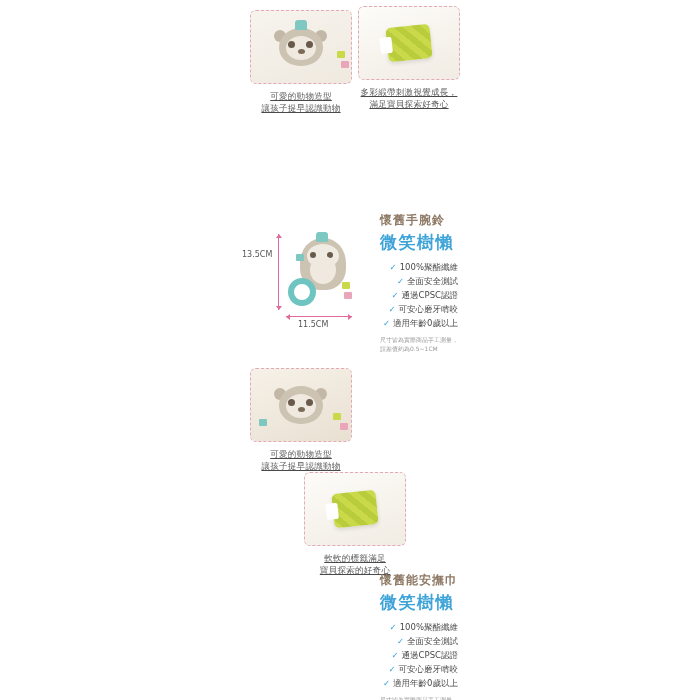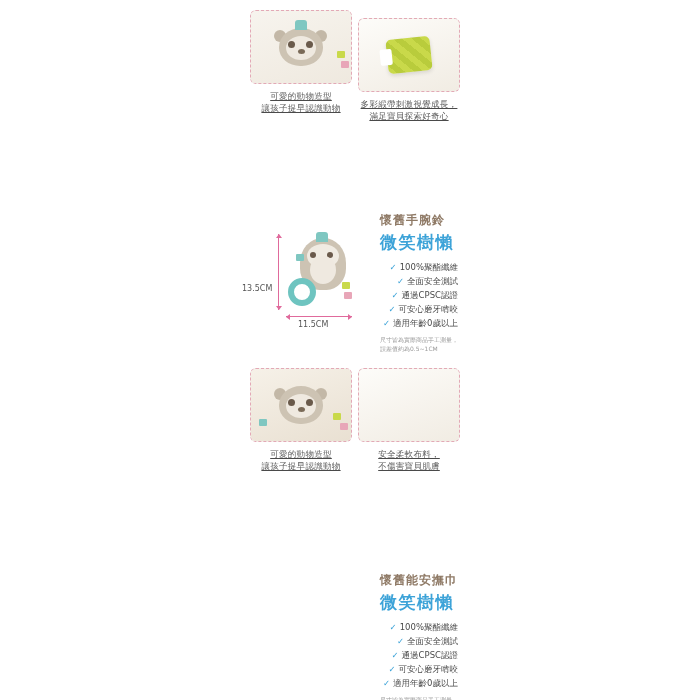--- a/index.html
+++ b/index.html
@@ -260,35 +260,35 @@
           <div class="nose"></div>
         </div>
         <div class="tag" style="background:#c9d94a; right:6px; top:40px;"></div>
         <div class="tag" style="background:#e8a6b8; right:2px; top:50px;"></div>
       </div>
     </div>
     <div class="cap">可愛的動物造型
 讓孩子提早認識動物</div>
   </div>
 
-  <div class="feat" style="left:358px; top:18px;text-align:center;">
+  <div class="feat" style="left:358px; top:6px;text-align:center;">
     <div class="photo">
       <div class="art bg-white">
         <div class="ribbon"></div>
       </div>
     </div>
     <div class="cap">多彩緞帶刺激視覺成長，
 滿足寶貝探索好奇心</div>
   </div>
 
 
   <div class="measure-wrap" style="left:250px; top:228px; width:120px; height:110px;">
 
     <div class="arrow-v" style="left:28px; top:6px; height:76px;"></div>
-    <div class="dim-label" style="left:-8px; top:56px;">13.5CM</div>
+    <div class="dim-label" style="left:-8px; top:22px;">13.5CM</div>
 
     <div class="rattle" style="left:36px; top:4px;">
       <div class="body"></div>
       <div class="hat2"></div>
       <div class="face2"></div>
       <div class="eye2 l"></div>
         <div class="eye2 r"></div>
       <div class="nose2"></div>
       <div class="belly"></div>
       <div class="ring"></div>
@@ -329,28 +329,30 @@
         </div>
         <div class="tag" style="background:#c9d94a; right:10px; top:44px;"></div>
         <div class="tag" style="background:#e8a6b8; right:3px; top:54px;"></div>
         <div class="tag" style="background:#7fc7c1; left:8px; top:50px;"></div>
       </div>
     </div>
     <div class="cap">可愛的動物造型
 讓孩子提早認識動物</div>
   </div>
 
-  <div class="feat" style="left:358px; top:368px;">
+
+  <div class="feat" style="left:304px; top:472px;">
     <div class="photo">
-      <div class="art bg-white"></div>
-    </div>
-    <div class="cap">安全柔軟布料，
-不傷害寶貝肌膚</div>
-  </div>
-
+      <div class="art bg-white">
+        <div class="ribbon"></div>
+      </div>
+    </div>
+    <div class="cap">軟軟的標籤滿足
+寶貝探索的好奇心</div>
+  </div>
 
 
   <div class="spec" style="left:380px; top:572px;">
     <div class="title-cn">懷舊能安撫巾</div>
     <div class="title-blue">微笑樹懶</div>
     <div class="bullets">
       <div><span class="check">✓</span><span>100%聚酯纖維</span></div>
       <div><span class="check">✓</span><span>全面安全測試</span></div>
       <div><span class="check">✓</span><span>通過CPSC認證</span></div>
       <div><span class="check">✓</span><span>可安心磨牙啃咬</span></div>

